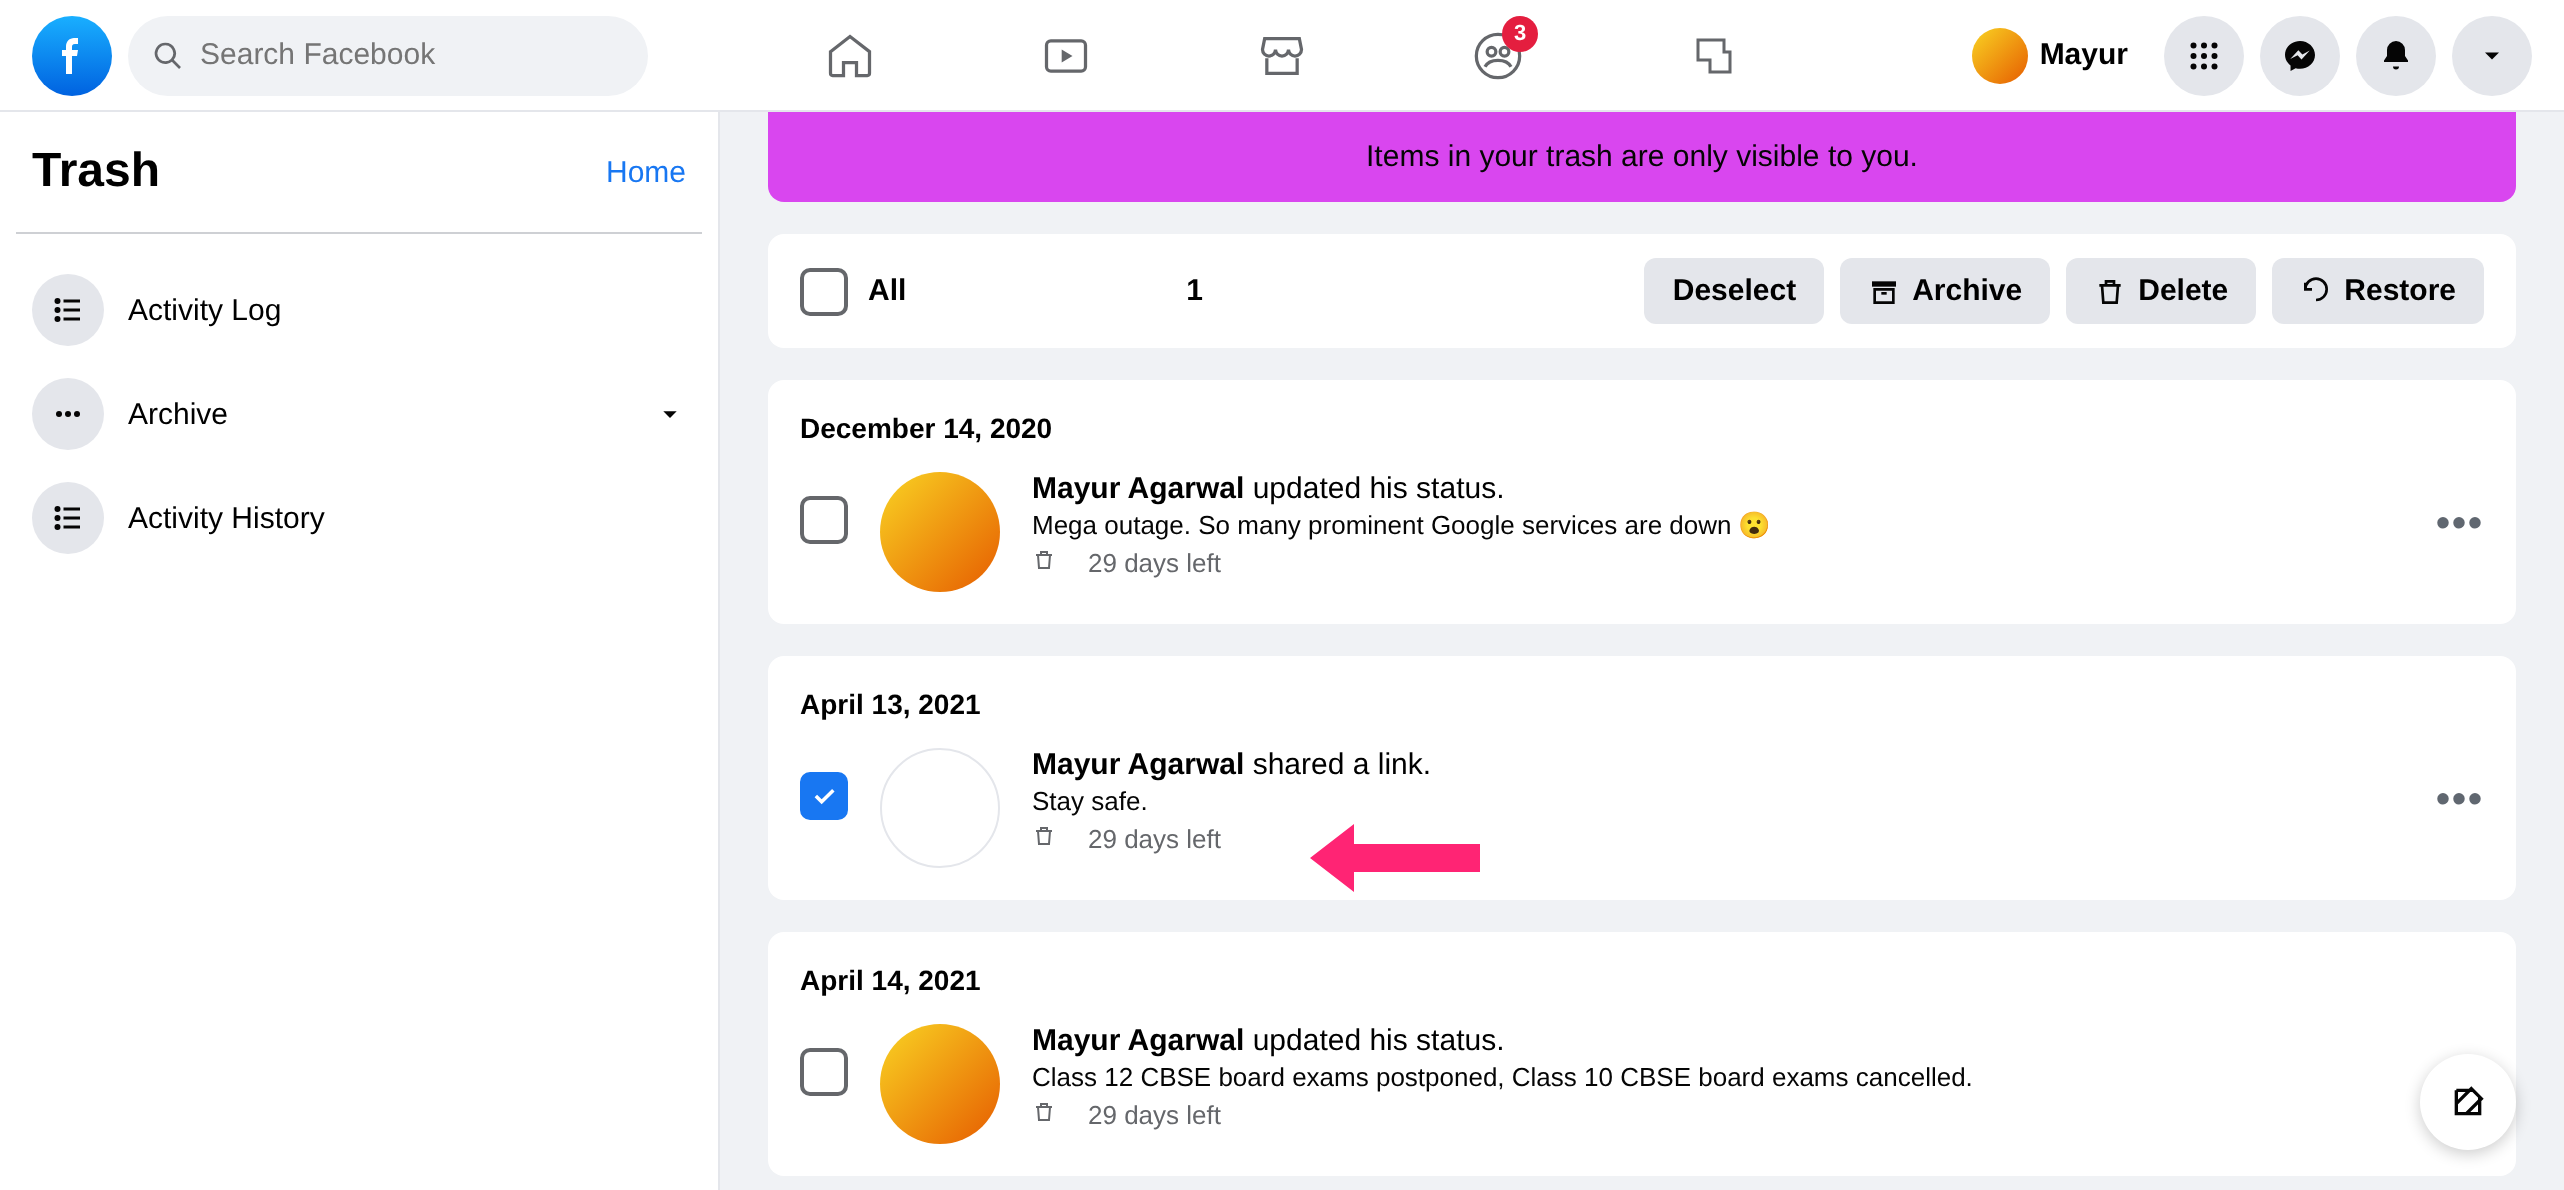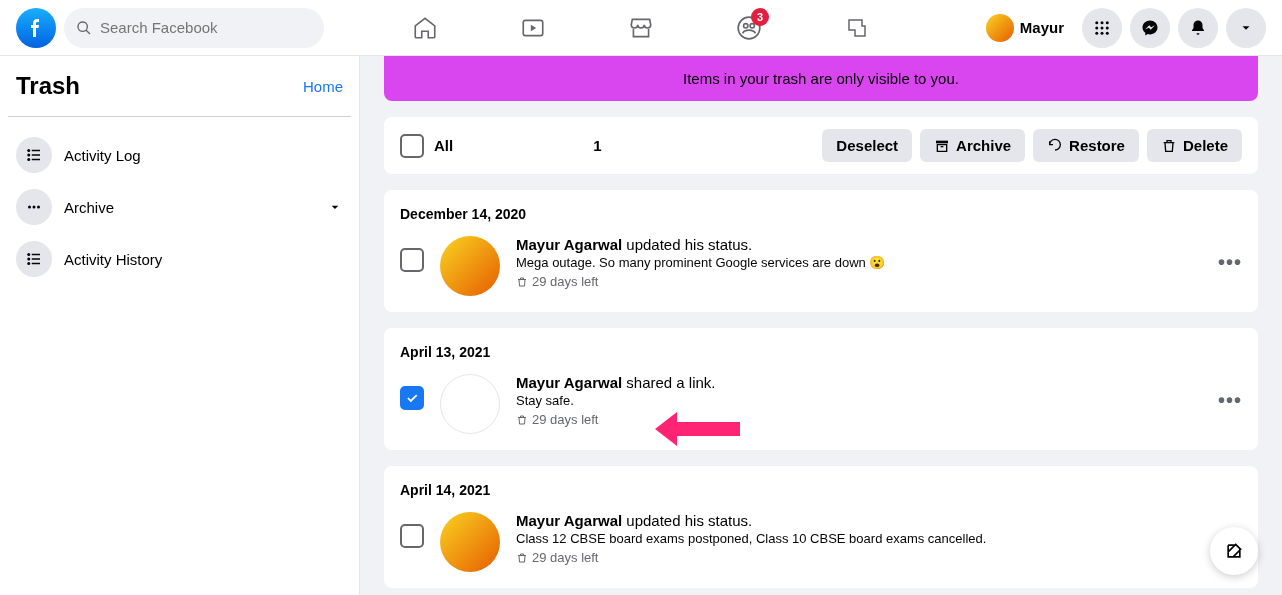--- a/index.html
+++ b/index.html
@@ -51,21 +51,21 @@
     .card { background: #fff; border-radius: 8px; margin-top: 16px; padding: 16px; position: relative; }
     .card-date { font-size: 14px; font-weight: 700; margin-bottom: 14px; }
     .item-row { display: flex; align-items: flex-start; gap: 16px; }
     .item-checkbox { margin-top: 12px; }
     .item-avatar { width: 60px; height: 60px; border-radius: 50%; background: linear-gradient(135deg, #f9d423, #e65c00); flex-shrink: 0; }
     .item-avatar.blank { background: #fff; border: 1px solid #e4e6eb; }
     .item-content { flex: 1; }
     .item-title { font-size: 15px; margin-bottom: 2px; }
     .item-title strong { font-weight: 600; }
     .item-body { font-size: 13px; color: #050505; margin-bottom: 4px; }
-    .item-meta { font-size: 13px; color: #65676b; display: flex; align-items: center; gap: 4px; }
+    .item-meta { font-size: 13px; color: #65676b; display: flex; align-items: flex-start; gap: 16px; }
     .item-more { position: absolute; right: 16px; top: 50%; cursor: pointer; font-size: 20px; color: #606770; letter-spacing: 1px; font-weight: bold; }
     
     
     .arrow-annotation { position: absolute; left: 655px; top: 412px; pointer-events: none; }
     .arrow-annotation svg { fill: #ff2474; }
     
     
     .fab { position: absolute; bottom: 20px; right: 24px; width: 48px; height: 48px; border-radius: 50%; background: #fff; box-shadow: 0 2px 8px rgba(0,0,0,0.2); display: flex; align-items: center; justify-content: center; cursor: pointer; }
   </style>
 </head>
@@ -212,29 +212,29 @@
         <button class="action-btn">
           <svg viewBox="0 0 24 24" fill="#050505">
               <rect x="3" y="4" width="18" height="4"></rect>
               <path d="M5 10h14v10H5z" fill="none" stroke="#050505" stroke-width="2"></path>
               <rect x="10" y="12" width="4" height="2"></rect>
             </svg>
           <span>Archive</span>
         </button>
         <button class="action-btn">
           <svg viewBox="0 0 24 24" fill="none" stroke="#050505" stroke-width="2">
+              <path d="M4 7h16M9 7V4h6v3M6 7l1 13h10l1-13"></path>
+            </svg>
+          <span>Delete</span>
+        </button>
+        <button class="action-btn">
+          <svg viewBox="0 0 24 24" fill="none" stroke="#050505" stroke-width="2">
               <path d="M4 5v5h5M4 10a8 8 0 118 8"></path>
             </svg>
           <span>Restore</span>
-        </button>
-        <button class="action-btn">
-          <svg viewBox="0 0 24 24" fill="none" stroke="#050505" stroke-width="2">
-              <path d="M4 7h16M9 7V4h6v3M6 7l1 13h10l1-13"></path>
-            </svg>
-          <span>Delete</span>
         </button>
       </div>
     </div>
 
     <div class="card">
       <div class="card-date">December 14, 2020</div>
       <div class="item-row">
         <div class="checkbox item-checkbox"></div>
         <div class="item-avatar"></div>
         <div class="item-content">

